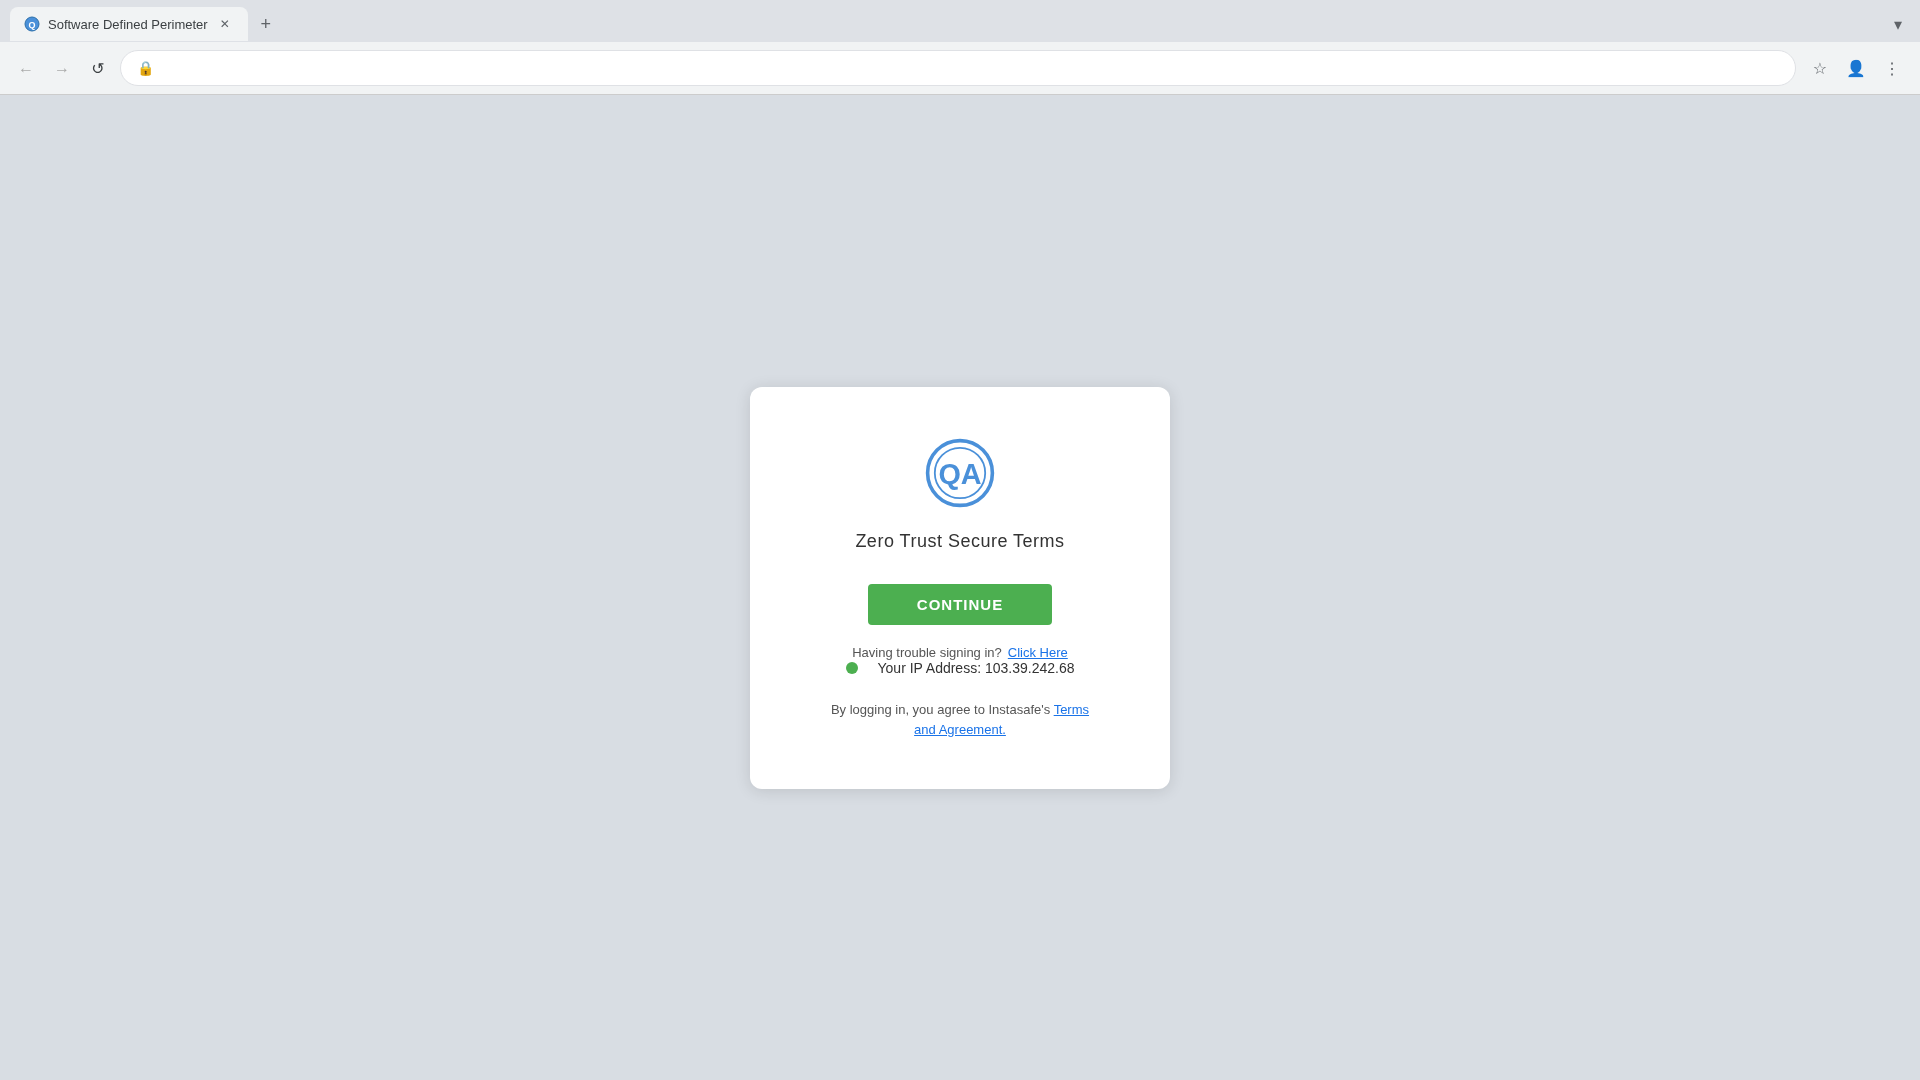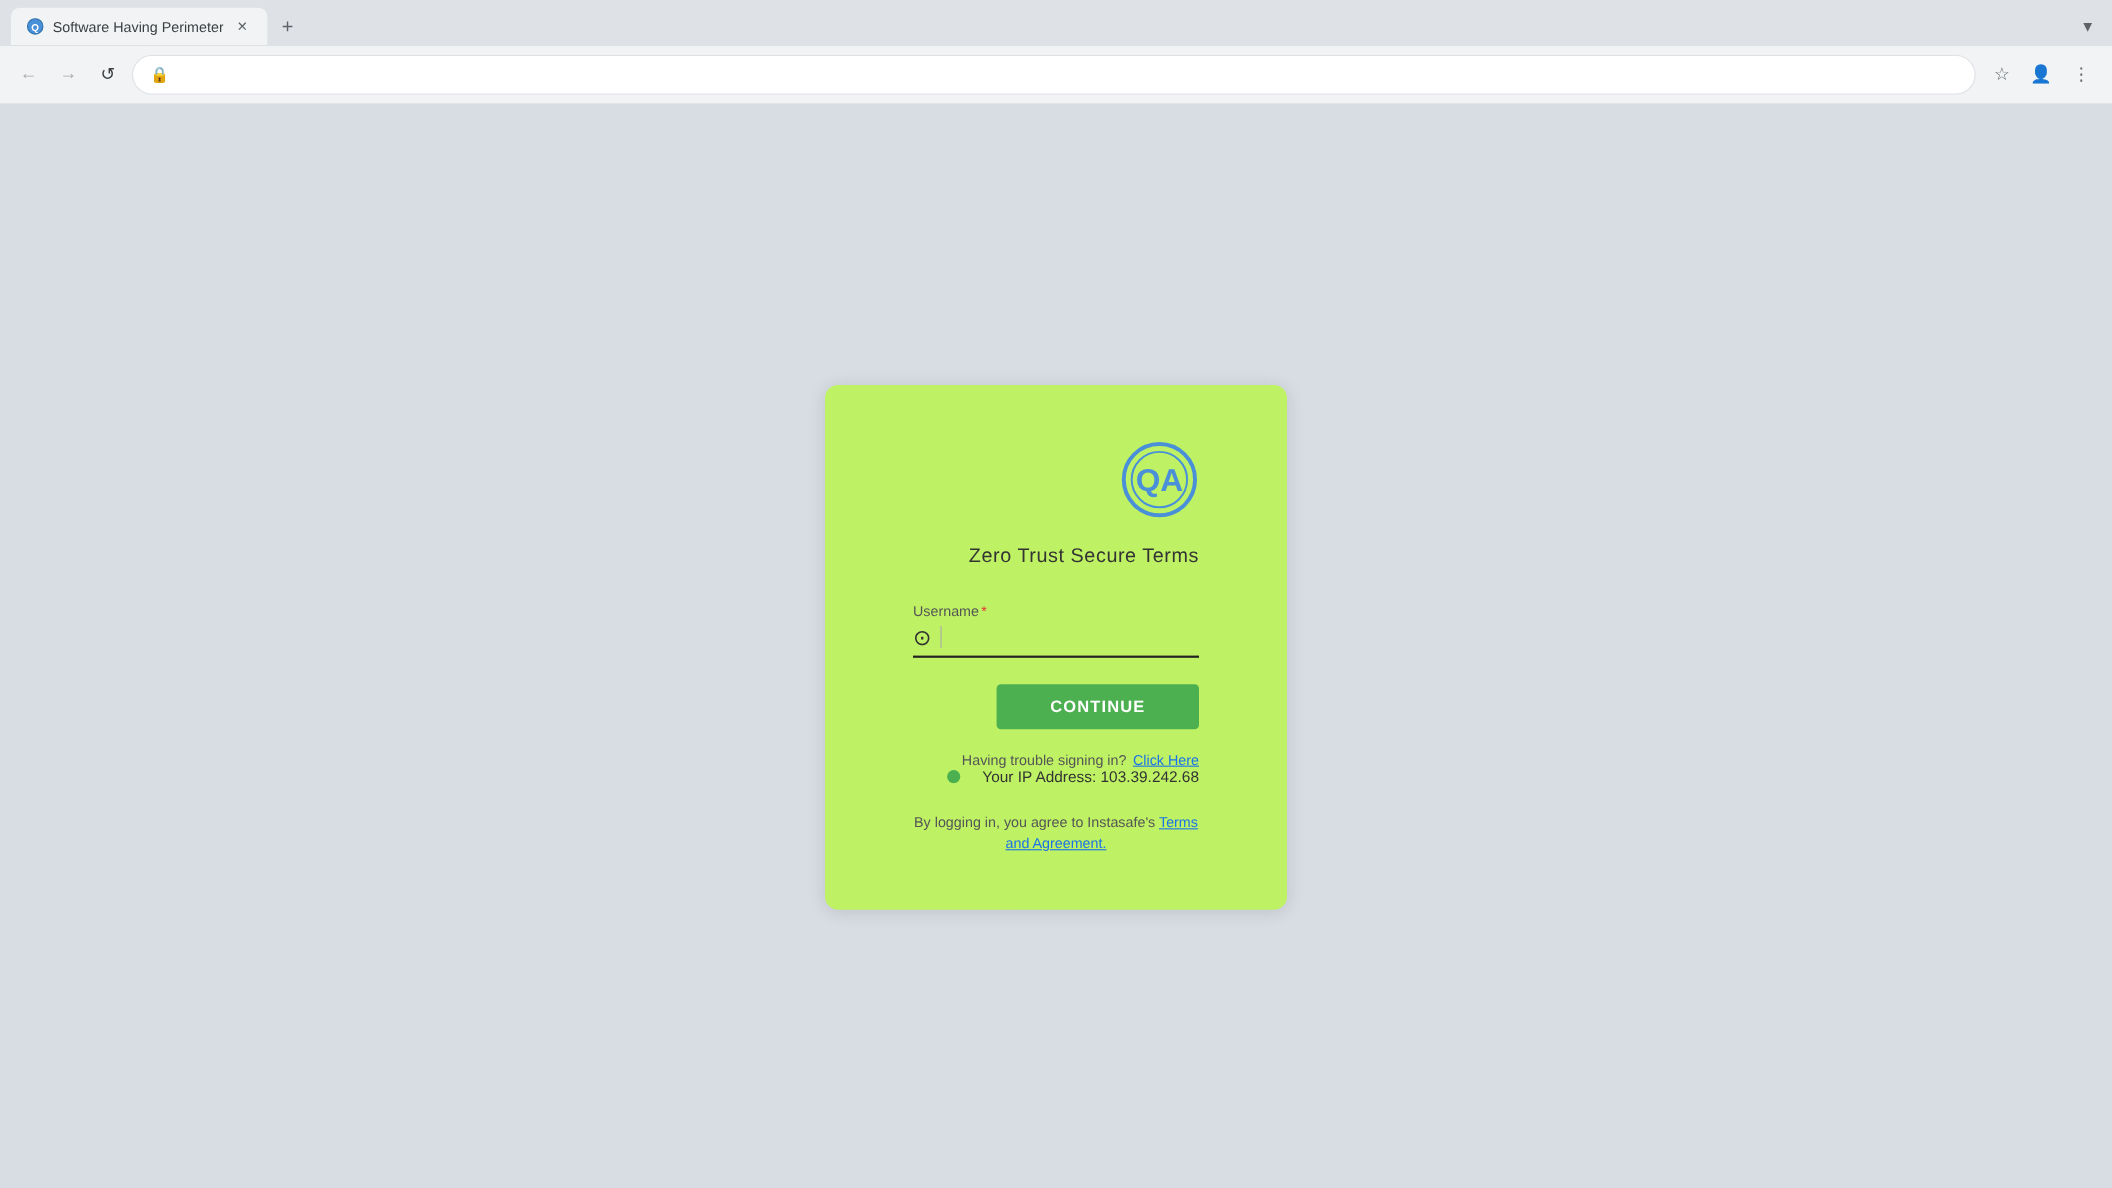--- a/index.html
+++ b/index.html
@@ -162,28 +162,28 @@
       width: 100%;
       height: calc(1080px - 94px);
       background: #d8dde3;
       display: flex;
       align-items: center;
       justify-content: center;
     }
 
     
     .login-card {
-      background: #bef264;
+      background: #ffffff;
       border-radius: 12px;
       padding: 50px 80px 50px;
       width: 420px;
       box-shadow: 0 2px 16px rgba(0,0,0,0.12);
       display: flex;
       flex-direction: column;
-      align-items: flex-end;
+      align-items: center;
     }
 
     .logo-container {
       margin-bottom: 18px;
     }
 
     .logo-svg {
       width: 72px;
       height: 72px;
     }
@@ -305,21 +305,21 @@
 <div class="browser-chrome">
 
   <div class="tab-bar">
     <div class="tab">
       <span class="tab-favicon">
         <svg width="16" height="16" viewBox="0 0 16 16">
           <circle cx="8" cy="8" r="7" fill="#4a90d9" stroke="#2c6faa" stroke-width="1"></circle>
           <text x="8" y="12" text-anchor="middle" font-size="9" fill="white" font-weight="bold">Q</text>
         </svg>
       </span>
-      <span class="tab-title">Software Having Perimeter</span>
+      <span class="tab-title">Software Defined Perimeter</span>
       <span class="tab-close">✕</span>
     </div>
     <div class="tab-new">+</div>
     <div class="tab-dropdown">▾</div>
   </div>
 
   <div class="address-bar">
     <div class="nav-btn disabled">←</div>
     <div class="nav-btn disabled">→</div>
     <div class="nav-btn">↺</div>
@@ -342,30 +342,20 @@
     <div class="logo-container">
       <svg class="logo-svg" viewBox="0 0 80 80" xmlns="http://www.w3.org/2000/svg">
         <circle cx="40" cy="40" r="36" fill="none" stroke="#4a90d9" stroke-width="4"></circle>
         <circle cx="40" cy="40" r="28" fill="none" stroke="#4a90d9" stroke-width="2"></circle>
         <text x="40" y="52" text-anchor="middle" font-size="32" font-weight="bold" fill="#4a90d9" font-family="Arial">QA</text>
       </svg>
     </div>
 
     <div class="app-title">Zero Trust  Secure Terms</div>
 
-    <div class="form-group">
-      <label class="form-label">
-        <span>Username</span><span class="required">*</span>
-      </label>
-      <div class="input-wrapper">
-        <span class="input-user-icon">⊙</span>
-        <div class="input-divider"></div>
-        <input type="text" class="username-input" placeholder="" style="">
-      </div>
-    </div>
 
     <button class="continue-btn">CONTINUE</button>
 
     <div class="trouble-line">
       <span>Having trouble signing in?</span>
       <span class="trouble-link">Click Here</span>
     </div>
 
     <div class="ip-line">
       <div class="ip-dot"></div>

